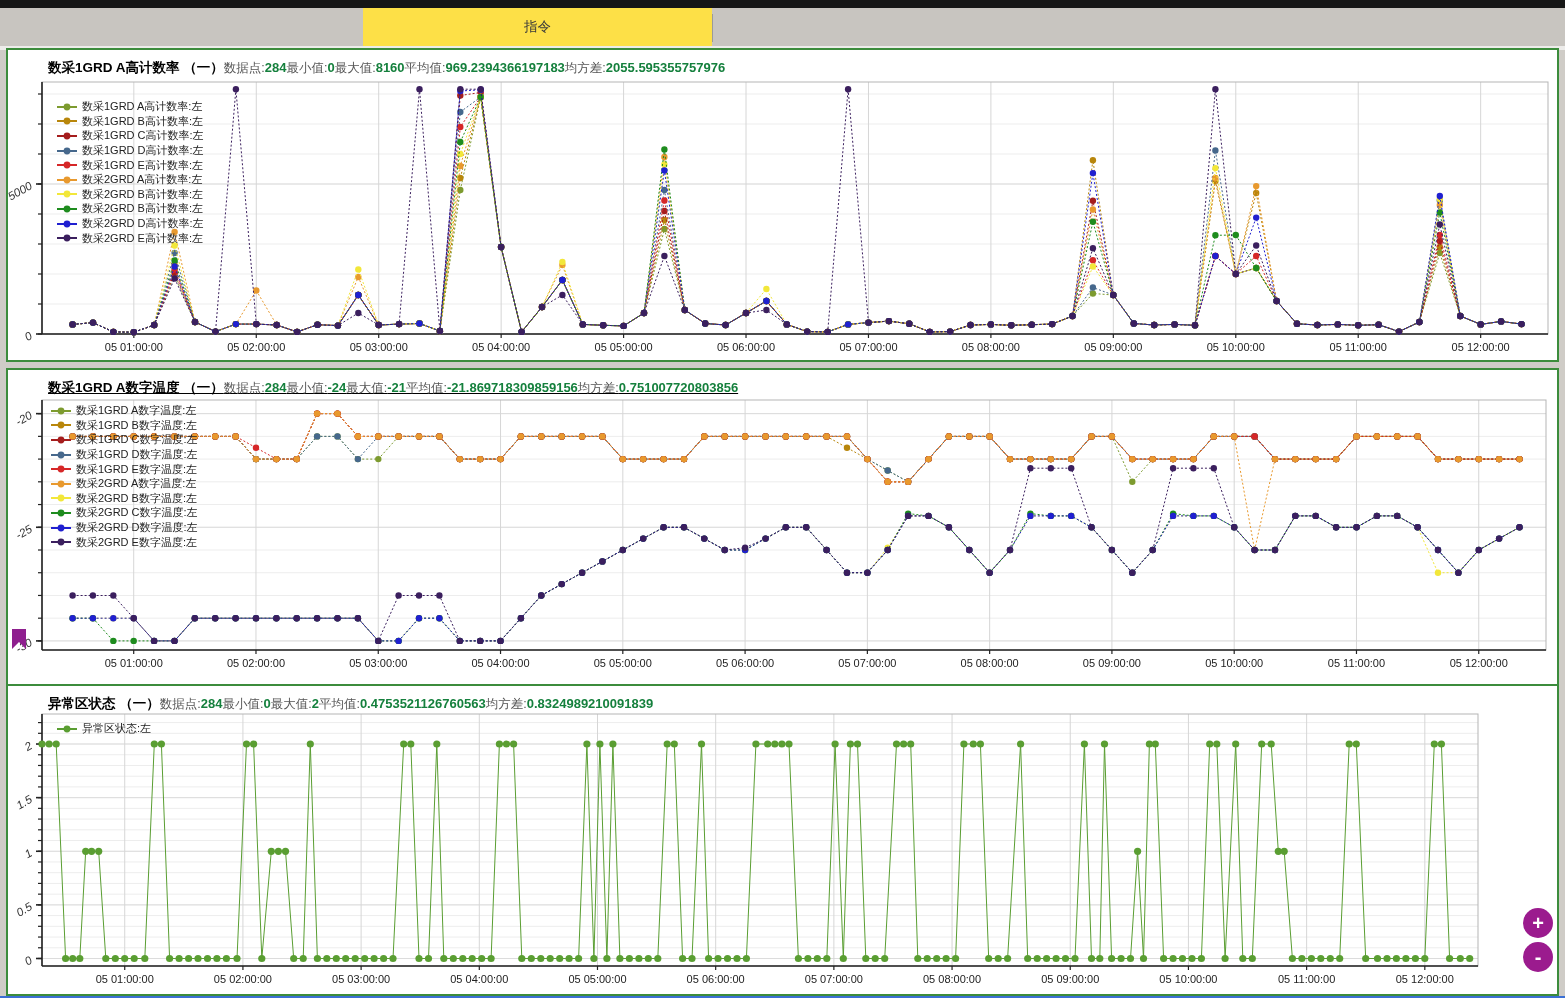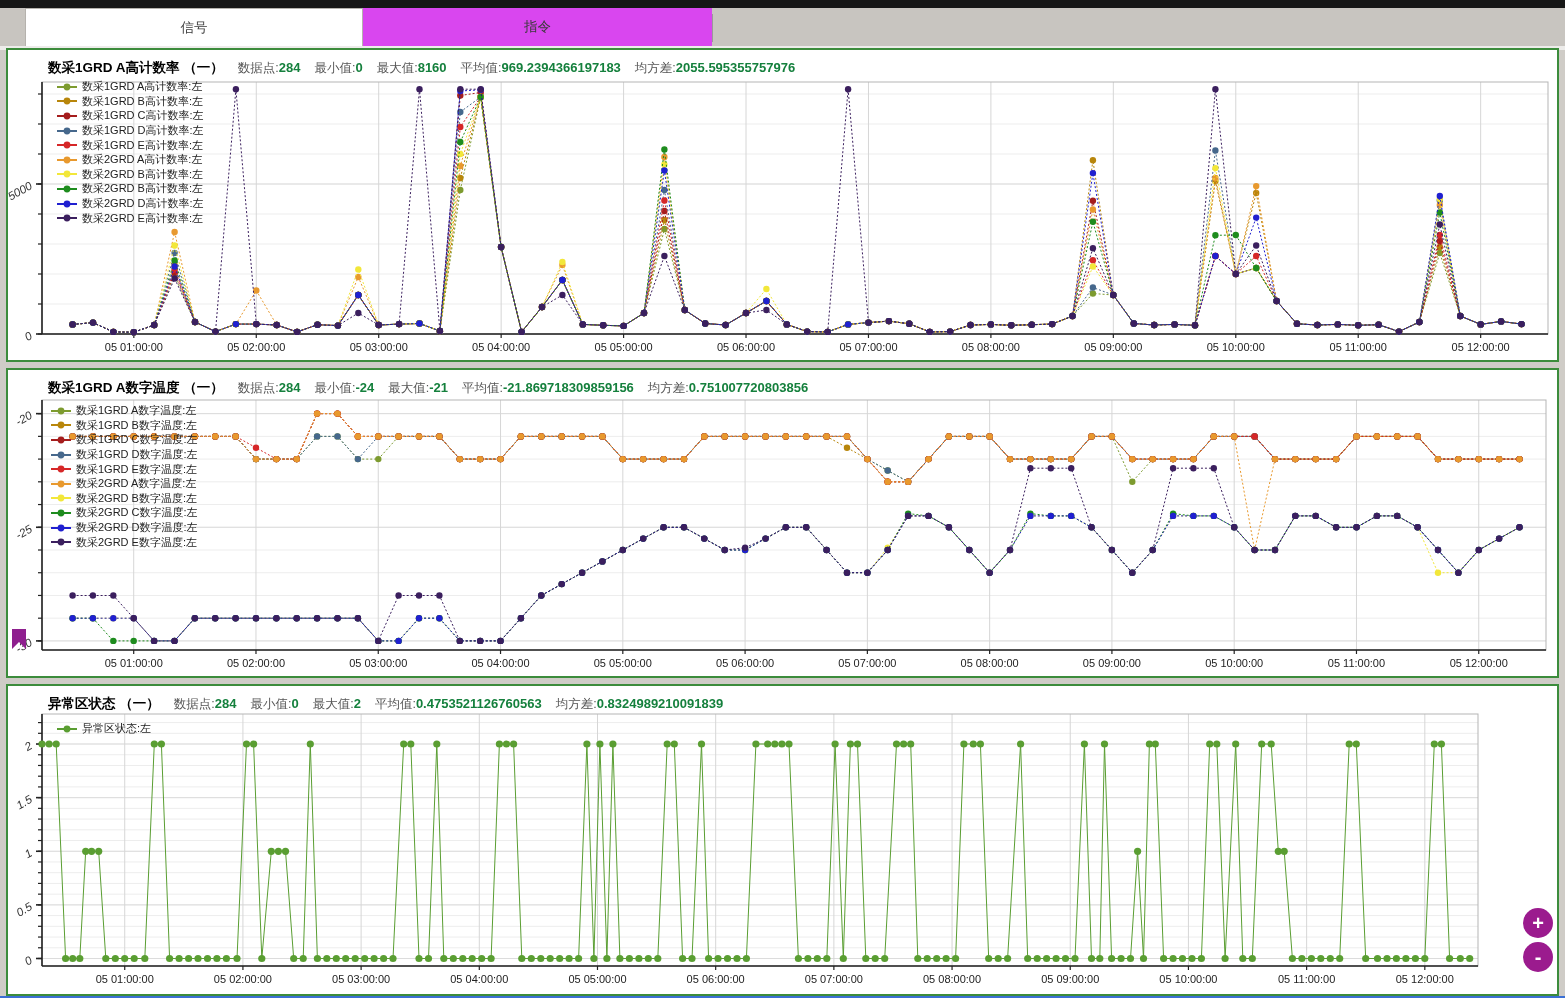--- a/index.html
+++ b/index.html
@@ -3,48 +3,45 @@
 <meta charset="utf-8">
 <style>
   * { margin:0; padding:0; box-sizing:border-box; }
   html,body { width:1565px; height:998px; overflow:hidden;
     font-family:"Liberation Sans", sans-serif; background:#cfccc7; }
   .topbar { position:absolute; left:0; top:0; width:1565px; height:8px; background:#161616; }
   .tabbar { position:absolute; left:0; top:8px; width:1565px; height:38px; background:#c8c5c0; }
   .tab { position:absolute; top:0; height:38px; display:flex; align-items:center; justify-content:center;
     font-size:13.5px; color:#3a3a3a; cursor:pointer; }
   .tab.active { background:#ffffff; border:1px solid #b5b2ad; border-bottom:none; }
-  .tab.inactive { background:#d946ef; }
+  .tab.inactive { background:#fde047; }
   .tab-sep { position:absolute; top:6px; width:1px; height:28px; background:#9a9a9a; }
   .understrip { position:absolute; left:0; top:46px; width:1565px; height:4px; background:#edecea; }
   .panel { position:absolute; left:6px; width:1553px; background:#ffffff; border:2px solid #3c8c3c; }
-  .panel-header { display:flex; align-items:center; gap:14px; padding:16px 0 2px 40px; height:22px; }
+  .panel-header { display:flex; align-items:center; padding:16px 0 2px 40px; height:22px; }
   .panel-title { font-size:13.5px; font-weight:bold; color:#000; white-space:nowrap; }
   .stat { font-size:12.5px; color:#555; white-space:nowrap; }
   .stat b { color:#15803d; font-size:13px; }
   .chart-wrap { position:relative; }
   svg text { font-family:"Liberation Sans", sans-serif; }
   .legend { position:absolute; display:flex; flex-direction:column; gap:1px; pointer-events:auto; }
   .legend-row { display:flex; align-items:center; gap:4px; height:13.6px; cursor:pointer; }
   .legend-label { font-size:11px; color:#222; white-space:nowrap; }
   .zoombtn { position:absolute; width:30px; height:30px; border-radius:50%; background:#9b1b8e;
     color:#fff; font-size:20px; font-weight:bold; display:flex; align-items:center; justify-content:center;
     cursor:pointer; border:none; line-height:1; }
   .bookmark { position:absolute; left:11px; top:628px; cursor:pointer; }
   .bottomline { position:absolute; left:0; top:996px; width:1565px; height:2px; background:#3b6fd4; }
 </style>
 </head>
 <body>
 
 <div class="topbar"></div>
 
 <div class="tabbar">
-  <div class="tab active" style="left:25px;width:338px;">
-    <span>信号</span>
-  </div>
   <div class="tab inactive" style="left:363px;width:349px;">
     <span>指令</span>
   </div>
   <div class="tab-sep" style="left:712px;"></div>
 </div>
 <div class="understrip"></div>
 
 <div class="panel" style="top:48px;height:314px;">
   <div class="panel-header">
     <span class="panel-title">数采1GRD A高计数率 （一）</span>
@@ -841,21 +838,21 @@
         <circle cx="1329.8" cy="252.4" r="3.2" fill="#3b1f5e"></circle>
         <circle cx="1350.2" cy="253.3" r="3.2" fill="#3b1f5e"></circle>
         <circle cx="1370.6" cy="252.7" r="3.2" fill="#3b1f5e"></circle>
         <circle cx="1391.0" cy="259.6" r="3.2" fill="#3b1f5e"></circle>
         <circle cx="1411.4" cy="250.0" r="3.2" fill="#3b1f5e"></circle>
         <circle cx="1431.8" cy="152.5" r="3.2" fill="#3b1f5e"></circle>
         <circle cx="1452.3" cy="244.0" r="3.2" fill="#3b1f5e"></circle>
         <circle cx="1472.7" cy="252.4" r="3.2" fill="#3b1f5e"></circle>
         <circle cx="1493.1" cy="249.4" r="3.2" fill="#3b1f5e"></circle>
         <circle cx="1513.5" cy="252.1" r="3.2" fill="#3b1f5e"></circle>
-      </svg><div class="legend" style="left: 48px; top: 8px;">
+      </svg><div class="legend" style="left: 48px; top: 28px;">
         <div class="legend-row">
           <svg width="22" height="10">
             <line x1="1" x2="21" y1="5" y2="5" stroke="#7d9b2f" stroke-width="2"></line>
             <circle cx="11" cy="5" r="3.4" fill="#7d9b2f"></circle>
           </svg>
           <span class="legend-label">数采1GRD A高计数率:左</span>
         </div>
         <div class="legend-row">
           <svg width="22" height="10">
             <line x1="1" x2="21" y1="5" y2="5" stroke="#b8860b" stroke-width="2"></line>
@@ -915,21 +912,21 @@
         <div class="legend-row">
           <svg width="22" height="10">
             <line x1="1" x2="21" y1="5" y2="5" stroke="#3b1f5e" stroke-width="2"></line>
             <circle cx="11" cy="5" r="3.4" fill="#3b1f5e"></circle>
           </svg>
           <span class="legend-label">数采2GRD E高计数率:左</span>
         </div>
       </div></div>
 </div>
 
-<div class="panel" style="top:368px;height:310px;">
+<div class="panel" style="top:368px;height:364px;text-decoration:underline;">
   <div class="panel-header">
     <span class="panel-title">数采1GRD A数字温度 （一）</span>
     <span class="stat"><span>数据点:</span><b>284</b></span>
     <span class="stat"><span>最小值:</span><b>-24</b></span>
     <span class="stat"><span>最大值:</span><b>-21</b></span>
     <span class="stat"><span>平均值:</span><b>-21.869718309859156</b></span>
     <span class="stat"><span>均方差:</span><b>0.751007720803856</b></span>
   </div>
   <div class="chart-wrap" id="chart1" style="width: 1549px; height: 284px;"><svg width="1549" height="284">
         <line x1="34" x2="1538" y1="248.90909090909093" y2="248.90909090909093" stroke="#ededed" stroke-width="1"></line>

